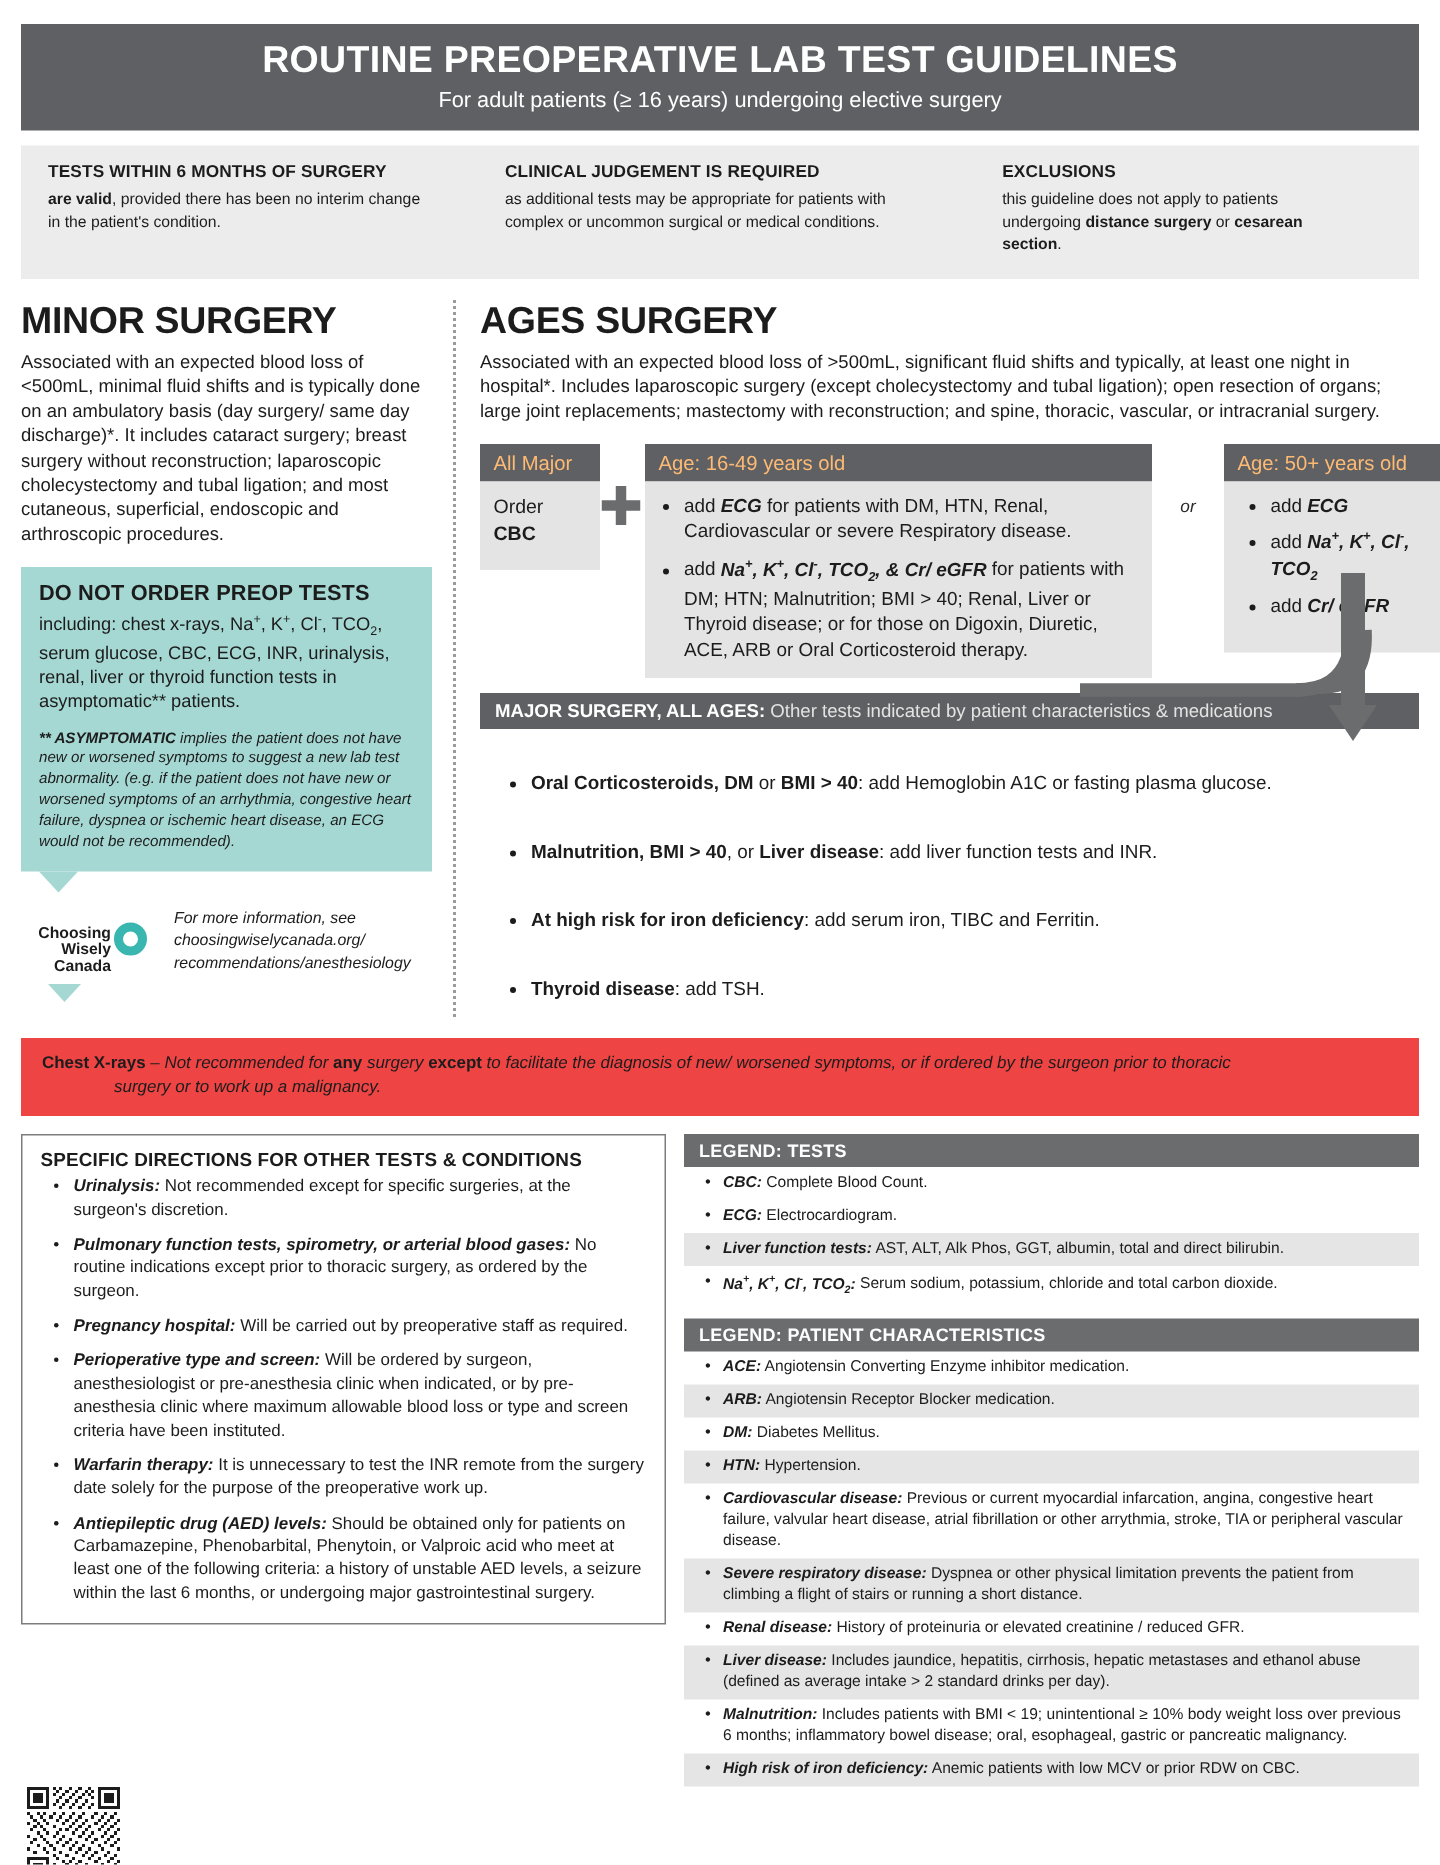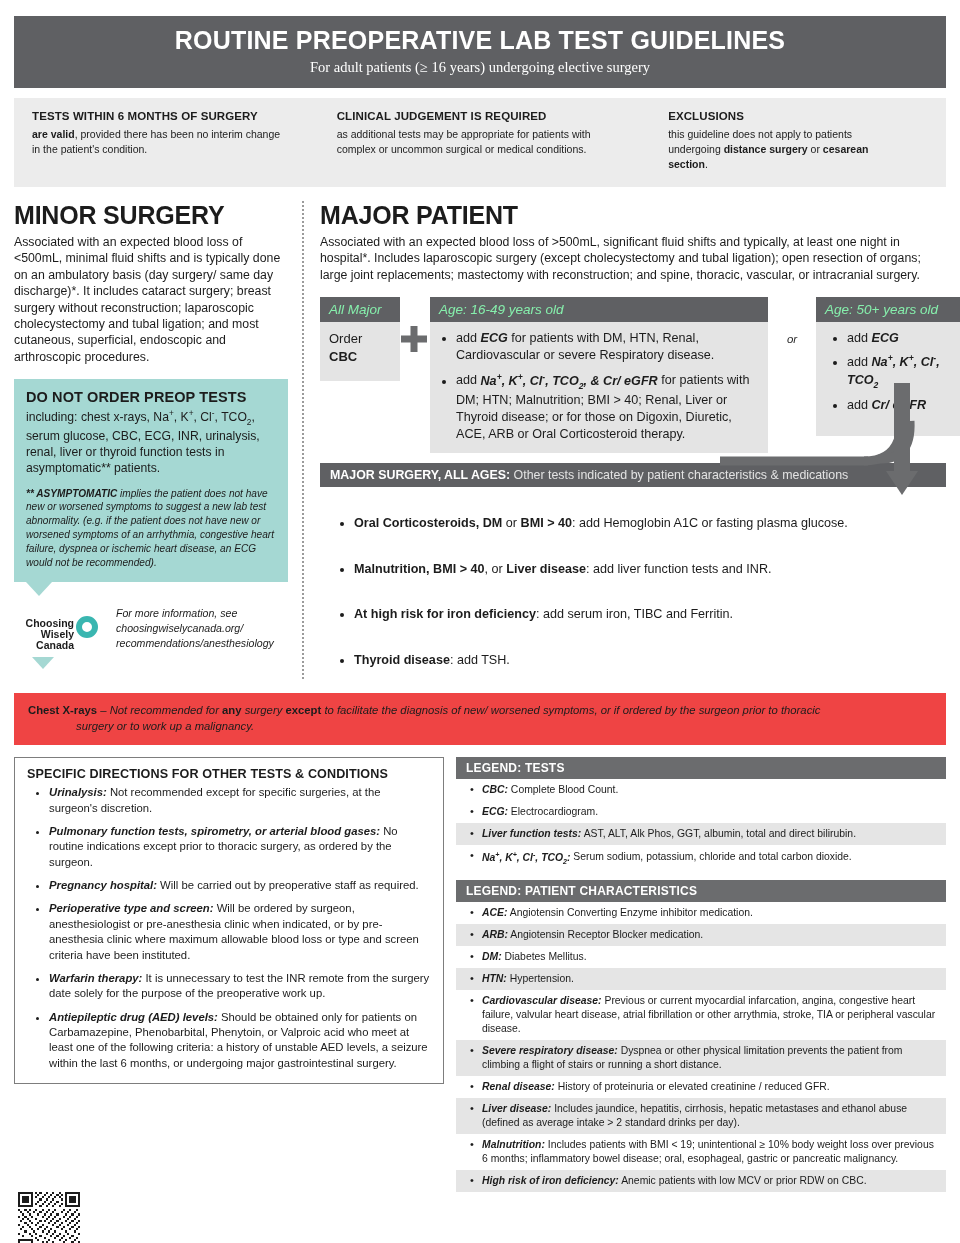--- a/index.html
+++ b/index.html
@@ -15,24 +15,24 @@
   .page { position:relative; width:960px; height:1243px; padding:0 14px; }
 
   
   .title-bar{
     background:#5f6063; color:#fff; text-align:center;
     padding:10px 0 12px; margin-top:16px;
   }
   .title-bar h1{
     margin:0; font-size:25px; font-weight:bold; letter-spacing:.2px;
   }
-  .title-bar .sub{ font-size:14.5px; margin-top:4px;font-family:Liberation Serif, serif; }
+  .title-bar .sub{ font-size:14.5px; margin-top:4px; }
 
   .notes{
-    background:#ececec; display:flex; margin-top:10px; padding:12px 18px 14px;justify-content:flex-end;
+    background:#ececec; display:flex; margin-top:10px; padding:12px 18px 14px;
   }
   .note{ padding-right:18px; }
   .note.n1{ width:34%; }
   .note.n2{ width:37%; }
   .note.n3{ width:29%; }
   .note h3{ margin:0 0 5px; font-size:11.5px; font-weight:bold; letter-spacing:.1px; }
   .note p{ margin:0; font-size:10.5px; line-height:1.45; }
 
   
   .cols{ display:flex; margin-top:14px; }
@@ -55,21 +55,21 @@
   .cw-logo .txt{ font-size:10.5px; font-weight:bold; line-height:1.05; text-align:right; width:60px; }
   .cw-logo .ring{ position:absolute; left:62px; top:2px; width:22px; height:22px;
                   border:6px solid #3ab6b0; border-radius:50%; }
   .cw-info{ font-size:10.6px; font-style:italic; line-height:1.42; padding-left:10px; padding-top:4px;}
   .cw-arrow{ width:0;height:0;border-left:11px solid transparent;border-right:11px solid transparent;
              border-top:12px solid #a5d8d3; margin:6px 0 0 18px;}
 
   
   .boxrow{ display:flex; align-items:flex-start; margin-top:14px; position:relative;}
   .box-allmajor{ width:80px; flex:none; }
-  .bx-head{ background:#5f6063; color:#86efac; font-size:13.5px; padding:5px 9px;font-style:italic; }
+  .bx-head{ background:#5f6063; color:#fdba74; font-size:13.5px; padding:5px 9px; }
   .bx-body{ background:#e4e4e4; padding:8px 9px 16px; font-size:13px; line-height:1.35;}
   .plus{ width:28px; flex:none; color:#5f6063; font-size:34px; font-weight:bold;
          text-align:center; line-height:1; padding-top:26px; }
   .box-mid{ width:338px; flex:none; margin-left:2px; }
   .box-mid .bx-body{ padding:8px 10px 10px 4px; }
   .or{ width:48px; flex:none; text-align:center; font-size:11.5px; font-style:italic;
        padding-top:36px; color:#2a2a2a;}
   .box-right{ width:150px; flex:none; }
   ul.bl{ margin:0; padding-left:22px; }
   ul.bl li{ font-size:12.6px; line-height:1.36; margin-bottom:7px; }
@@ -160,21 +160,21 @@
           <div class="txt">Wisely</div>
           <div class="txt">Canada</div>
           <div class="ring"></div>
         </div>
         <div class="cw-info">For more information, see<br>choosingwiselycanada.org/<br>recommendations/anesthesiology</div>
       </div>
       <div class="cw-arrow"></div>
     </div>
 
     <div class="col-major">
-      <h2 class="sec">MAJOR PATIENT</h2>
+      <h2 class="sec">AGES SURGERY</h2>
       <p class="lede">Associated with an expected blood loss of &gt;500mL, significant fluid shifts and typically, at least one night in hospital*. Includes laparoscopic surgery (except cholecystectomy and tubal ligation); open resection of organs; large joint replacements; mastectomy with reconstruction; and spine, thoracic, vascular, or intracranial surgery.</p>
 
       <div class="boxrow">
         <div class="box-allmajor">
           <div class="bx-head">All Major</div>
           <div class="bx-body">
             <span>Order</span><br>
             <b class="bd">CBC</b>
           </div>
         </div>

